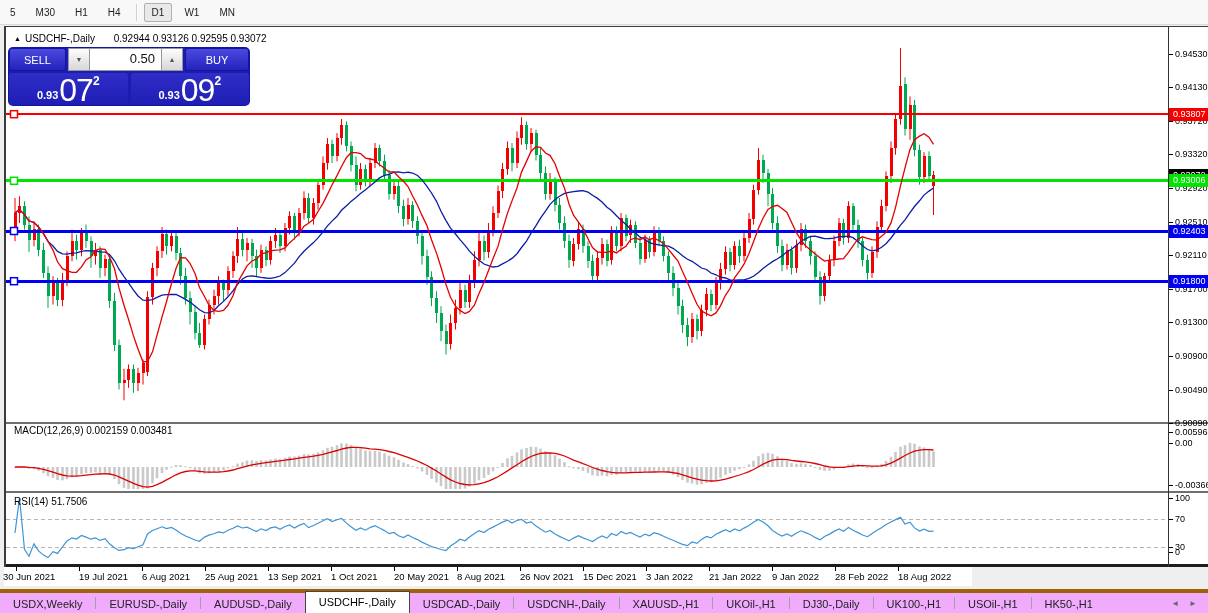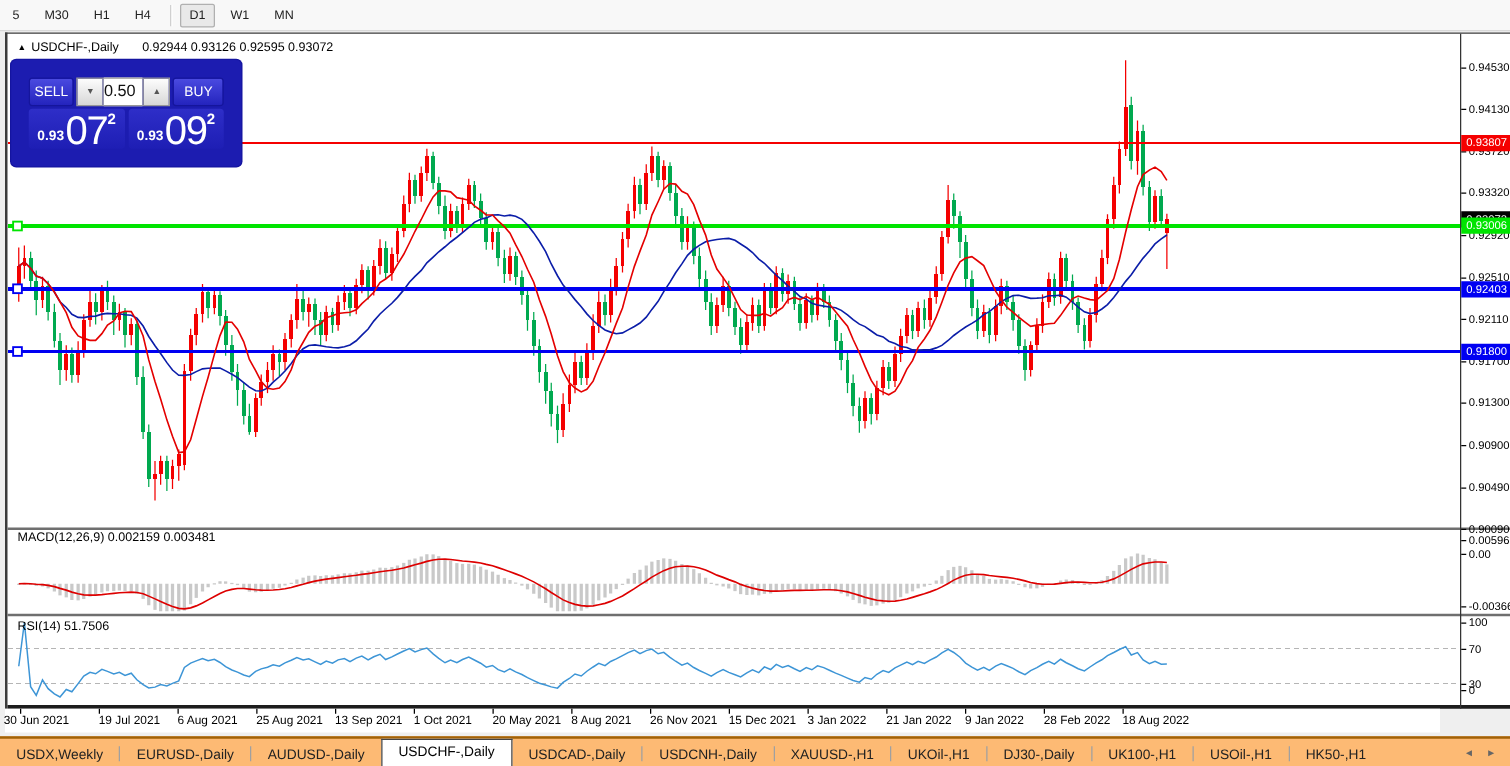--- a/index.html
+++ b/index.html
@@ -14,40 +14,40 @@
   .pane{position:absolute;left:0}
   .divider{position:absolute;left:0;width:1204px;background:#6f6f6f}
   .axis-sep{position:absolute;left:1162px;top:0;width:1px;height:540px;background:#333}
   .axis-label{position:absolute;left:1169px;font-size:9px;height:11px;line-height:11px;color:#000;white-space:nowrap}
   .axis-label .tick{position:absolute;left:-6px;top:5px;width:4px;height:1px;background:#000}
   .price-tag{position:absolute;left:1163px;width:41px;height:13px;line-height:13px;font-size:9px;color:#fff;padding-left:4px;box-sizing:border-box;white-space:nowrap}
   .pane-header{position:absolute;font-size:10px;color:#000;white-space:nowrap;z-index:5}
   .chart-title{position:absolute;left:8px;top:6px;font-size:10px;color:#000;z-index:6}
   .chart-title .tri{font-size:7px;vertical-align:1px;margin-right:4px}
   
-  .ocp{position:absolute;left:3px;top:21px;width:184px;z-index:10;background:#1c1cb0;border-radius:4px;padding:14px;box-sizing:border-box;box-shadow:0 0 0 1px #1414a0}
+  .ocp{position:absolute;left:3px;top:21px;width:240px;z-index:10;background:#1c1cb0;border-radius:4px;padding:0;box-sizing:border-box;box-shadow:0 0 0 1px #1414a0}
   .ocp-row1{display:flex;height:23px}
   .btn-trade{background:linear-gradient(#4a4ae0,#2424bd);border:1px solid #15159c;border-radius:3px;color:#fff;font-size:11px;display:flex;align-items:center;justify-content:center}
   .btn-sell{width:55px}
   .btn-buy{width:62px}
   .spin{flex:1;display:flex;margin:0 2px}
   .spin-btn{width:20px;background:linear-gradient(#fdfdfd,#d7d7d7);border:1px solid #979797;color:#555;font-size:7px;display:flex;align-items:center;justify-content:center}
   .spin-val{flex:1;background:#fff;border-top:1px solid #979797;border-bottom:1px solid #979797;font-size:13px;color:#111;text-align:right;padding:2px 6px 0 0}
   .ocp-row2{display:flex;height:32px;margin-top:2px}
   .big-quote{flex:1;background:linear-gradient(#2e2ec8,#1e1eb4);border-radius:3px;color:#fff;display:flex;align-items:flex-end;justify-content:center;padding-bottom:2px}
   .big-quote + .big-quote{margin-left:3px}
   .bq-small{font-size:11px;font-weight:bold;margin:0 1px 2px 0}
   .bq-big{font-size:32px;line-height:25px;letter-spacing:-1px}
   .bq-sup{font-size:12px;font-weight:bold;align-self:flex-start;margin-top:1px}
   
-  .date-strip{position:absolute;left:4px;top:567px;width:1148px;height:19px;background:#fff}
+  .date-strip{position:absolute;left:4px;top:567px;width:968px;height:19px;background:#fff}
   .date-tick{position:absolute;top:0;width:1px;height:4px;background:#000}
   .date-label{position:absolute;top:4px;font-size:9.5px;color:#000;white-space:nowrap}
   
-  .tab-bar{position:absolute;left:0;top:589px;width:1208px;height:24px;background:#fdba74;border-top:2px solid #a16207;display:flex;align-items:flex-end;box-sizing:border-box}
+  .tab-bar{position:absolute;left:0;top:589px;width:1208px;height:24px;background:#f0abfc;border-top:4px solid #a16207;display:flex;align-items:flex-end;box-sizing:border-box}
   .tab{height:18px;line-height:18px;padding:0 13px;font-size:11px;color:#222;white-space:nowrap}
   .tab.active{position:relative;top:0;height:21px;line-height:21px;background:#fff;border:1px solid #444;border-bottom:none;color:#000;margin-top:-3px}
   .tab-sep{width:1px;height:12px;background:#a0a0a0;margin:0 0 4px 0}
   .tab-arrows{margin-left:auto;display:flex;align-items:center;height:100%;padding-right:6px;color:#666;font-size:8px}
   .tab-arrows span{padding:0 5px}
   svg{display:block}
 </style>
 </head>
 <body>
 

